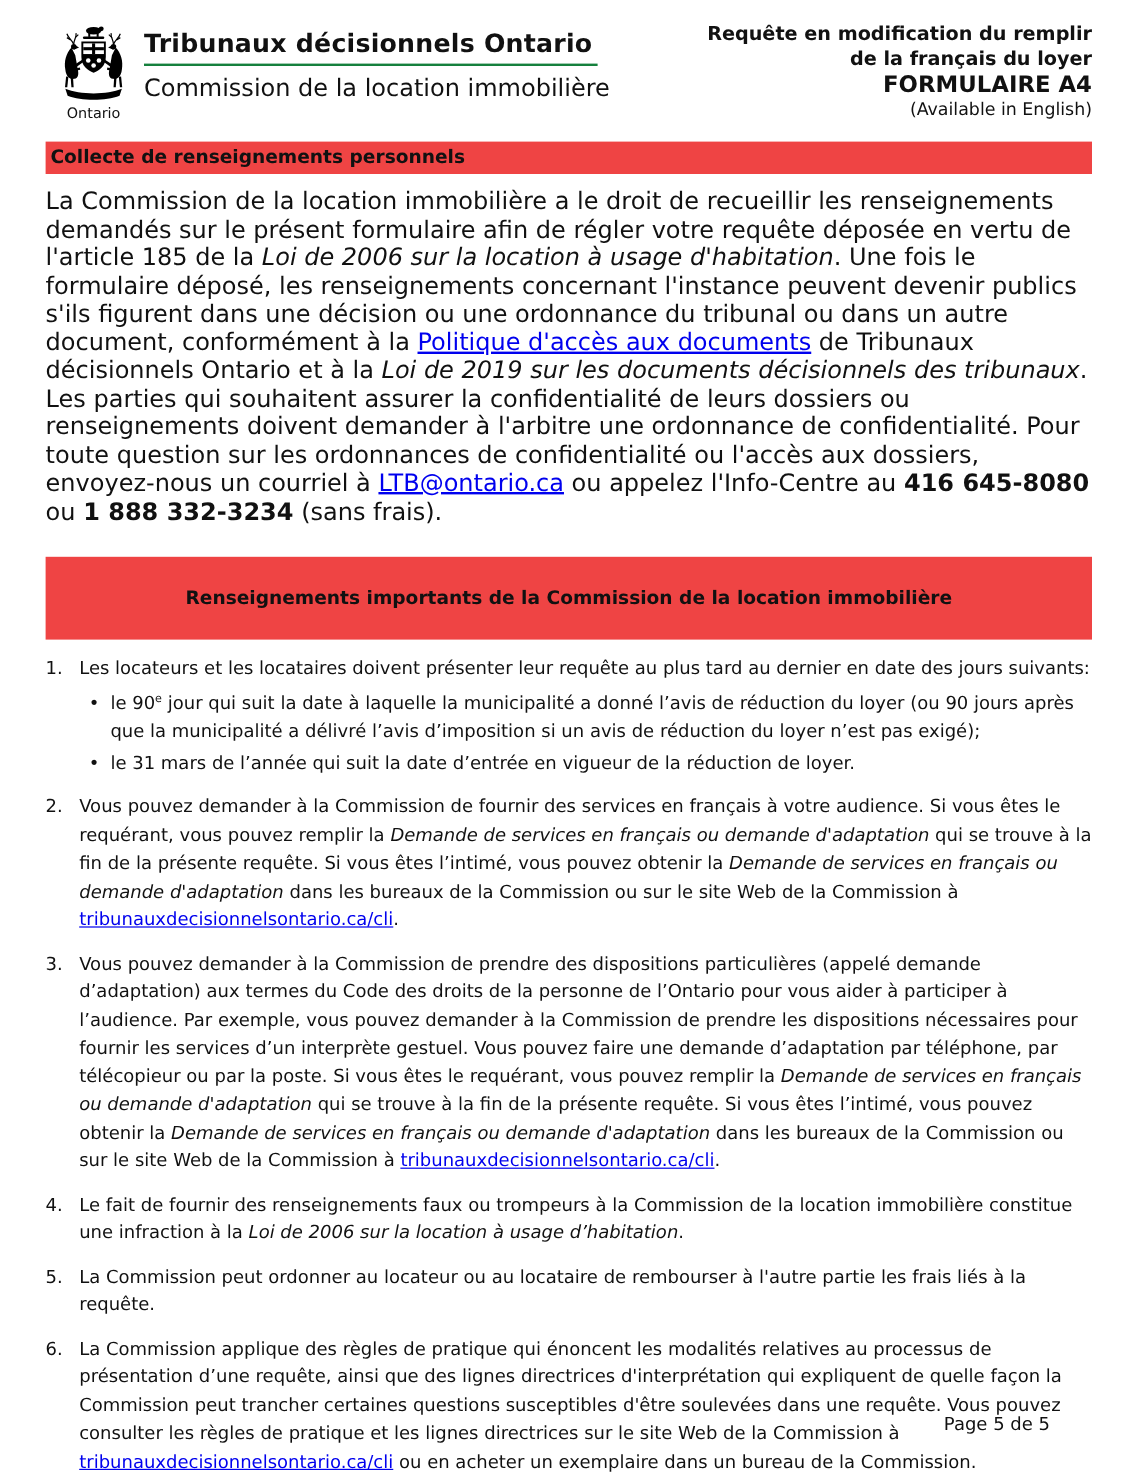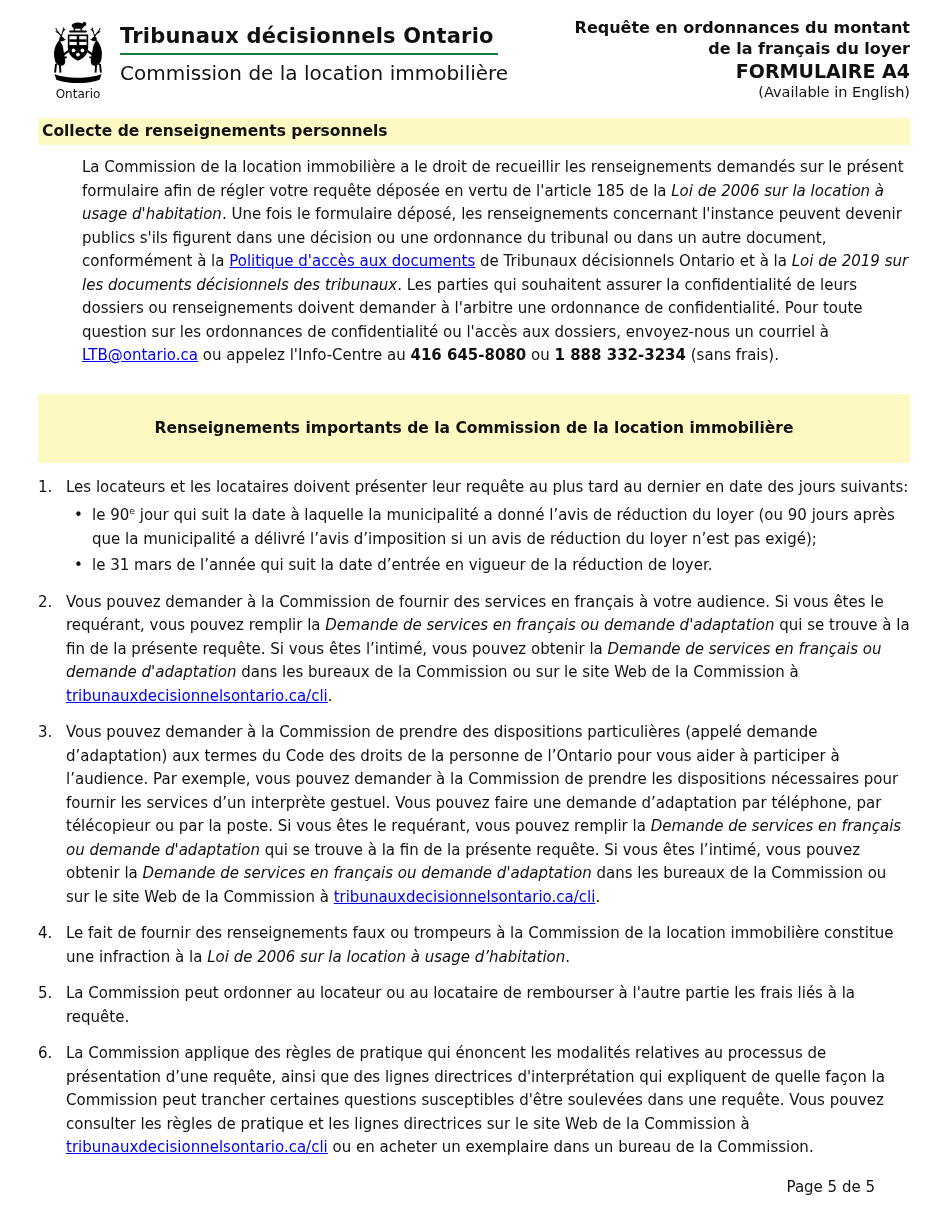--- a/index.html
+++ b/index.html
@@ -19,26 +19,26 @@
   .org-block { position:absolute; left:82px; top:8px; }
   .org-name { font-size:21px; font-weight:bold; letter-spacing:0.2px;
               padding-bottom:5px; border-bottom:2px solid #15803d; padding-right:4px; width:fit-content; }
   .org-sub { font-size:20px; margin-top:6px; }
   .form-block { position:absolute; right:0; top:1px; text-align:right; }
   .ft1 { font-size:16px; font-weight:bold; line-height:21px; }
   .form-code { font-size:19px; font-weight:bold; line-height:24px; }
   .form-lang { font-size:14.5px; line-height:19px; }
 
   
-  .bar { background:#fef9c3; font-weight:bold; font-size:15.5px; line-height:17px;
+  .bar { background:#ef4444; font-weight:bold; font-size:15.5px; line-height:17px;
          padding:5px 8px 5px 4px; margin-top:10px; }
   .bar.center { text-align:center; padding:26px 8px; margin-top:26px; }
 
   
-  .body-p { font-size:15px; line-height:23.5px; margin-top:11px;margin-left:44px; }
+  .body-p { font-size:20px; line-height:23.5px; margin-top:11px; }
   .it { font-style:italic; }
   .bd { font-weight:bold; }
   a.link { color:#0000EE; text-decoration:underline; cursor:pointer; }
   sup { font-size:0.62em; vertical-align:super; line-height:0; }
 
   
   .num-list { margin-top:1px; }
   .num-item { display:flex; font-size:15px; line-height:23.5px; margin-top:13px; }
   .num { flex:0 0 28px; }
   .itxt { flex:1; }
@@ -111,21 +111,21 @@
 
           <path d="M13,88 C32,96 68,96 87,88 L84,97 C66,104 34,104 16,97 Z" fill="#000"></path>
         </svg>
         <div class="logo-caption">Ontario</div>
       </div>
       <div class="org-block">
         <div class="org-name">Tribunaux décisionnels Ontario</div>
         <div class="org-sub">Commission de la location immobilière</div>
       </div>
       <div class="form-block">
-        <div class="ft1">Requête en ordonnances du montant</div>
+        <div class="ft1">Requête en modification du remplir</div>
         <div class="ft1">de la français du loyer</div>
         <div class="form-code">FORMULAIRE A4</div>
         <div class="form-lang">(Available in English)</div>
       </div>
     </div>
 
     <div class="bar">Collecte de renseignements personnels</div>
     <p class="body-p"><span>La Commission de la location immobilière a le droit de recueillir les renseignements demandés sur le présent formulaire afin de régler votre requête déposée en vertu de l'article 185 de la </span><span class="it">Loi de 2006 sur la location à usage d'habitation</span><span>. Une fois le formulaire déposé, les renseignements concernant l'instance peuvent devenir publics s'ils figurent dans une décision ou une ordonnance du tribunal ou dans un autre document, conformément à la </span><a href="#" class="link">Politique d'accès aux documents</a><span> de Tribunaux décisionnels Ontario et à la </span><span class="it">Loi de 2019 sur les documents décisionnels des tribunaux</span><span>. Les parties qui souhaitent assurer la confidentialité de leurs dossiers ou renseignements doivent demander à l'arbitre une ordonnance de confidentialité. Pour toute question sur les ordonnances de confidentialité ou l'accès aux dossiers, envoyez-nous un courriel à </span><a href="#" class="link">LTB@ontario.ca</a><span> ou appelez l'Info-Centre au </span><span class="bd">416 645-8080</span><span> ou </span><span class="bd">1 888 332-3234</span><span> (sans frais).</span></p>
 
     <div class="bar center">Renseignements importants de la Commission de la location immobilière</div>

